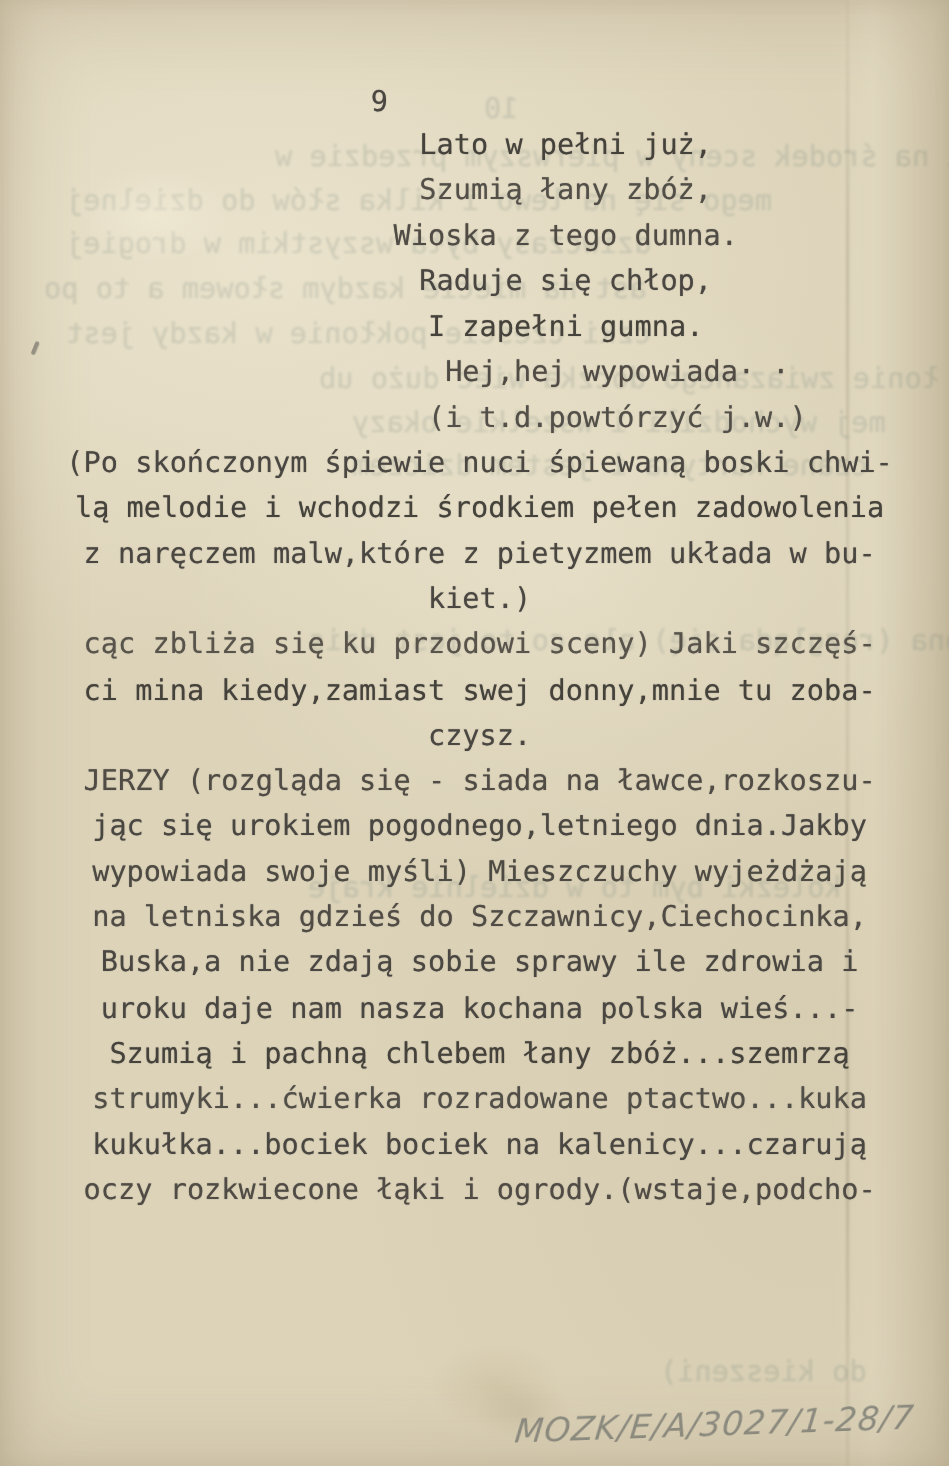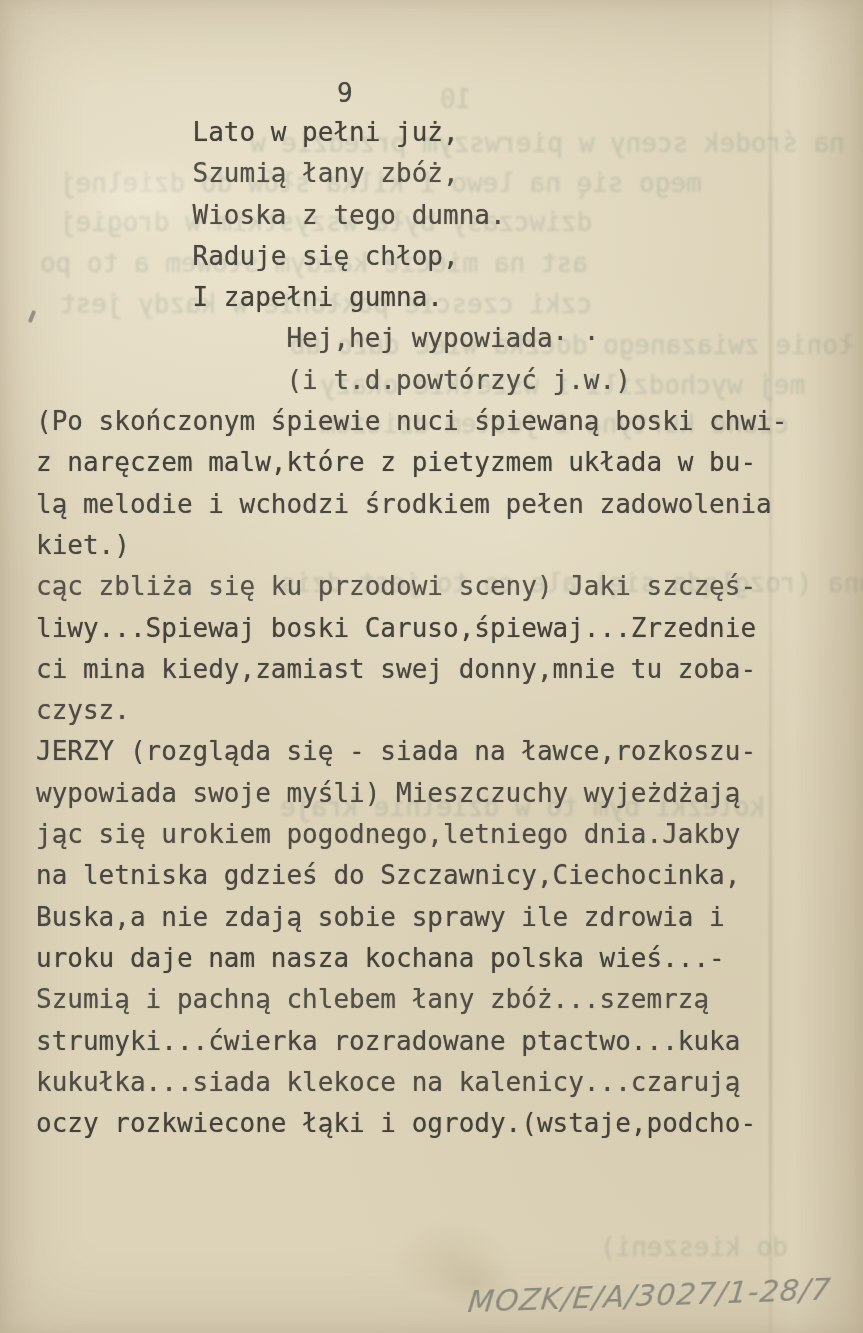--- a/index.html
+++ b/index.html
@@ -86,20 +86,21 @@
     width: 800px;
   }
   .typed-line {
     display: block;
     white-space: pre;
     font-size: 26px;
     line-height: 41.3px;
     letter-spacing: 0px;
     color: #4a4742;
     text-shadow: 0 0 1px rgba(62,59,52,0.55);
+    text-align: center;
   }
   
   .typed-line:nth-child(3n)   { color: #504c45; }
   .typed-line:nth-child(4n+1) { color: #45423c; }
   .typed-line:nth-child(5n+2) { opacity: 0.94; }
 
   .archive-ref {
     position: absolute;
     left: 468px; top: 1278px;
     font-family: "DejaVu Sans", sans-serif;
@@ -153,35 +154,34 @@
 
   <div class="typed-body">
       <div class="typed-line">          Lato w pełni już,</div>
       <div class="typed-line">          Szumią łany zbóż,</div>
       <div class="typed-line">          Wioska z tego dumna.</div>
       <div class="typed-line">          Raduje się chłop,</div>
       <div class="typed-line">          I zapełni gumna.</div>
       <div class="typed-line">                Hej,hej wypowiada· ·</div>
       <div class="typed-line">                (i t.d.powtórzyć j.w.)</div>
       <div class="typed-line">(Po skończonym śpiewie nuci śpiewaną boski chwi-</div>
+      <div class="typed-line">lą melodie i wchodzi środkiem pełen zadowolenia</div>
       <div class="typed-line">z naręczem malw,które z pietyzmem układa w bu-</div>
-      <div class="typed-line">lą melodie i wchodzi środkiem pełen zadowolenia</div>
       <div class="typed-line">kiet.)</div>
       <div class="typed-line">cąc zbliża się ku przodowi sceny) Jaki szczęś-</div>
-      <div class="typed-line">liwy...Spiewaj boski Caruso,śpiewaj...Zrzednie</div>
       <div class="typed-line">ci mina kiedy,zamiast swej donny,mnie tu zoba-</div>
       <div class="typed-line">czysz.</div>
       <div class="typed-line">JERZY (rozgląda się - siada na ławce,rozkoszu-</div>
+      <div class="typed-line">jąc się urokiem pogodnego,letniego dnia.Jakby</div>
       <div class="typed-line">wypowiada swoje myśli) Mieszczuchy wyjeżdżają</div>
-      <div class="typed-line">jąc się urokiem pogodnego,letniego dnia.Jakby</div>
       <div class="typed-line">na letniska gdzieś do Szczawnicy,Ciechocinka,</div>
       <div class="typed-line">Buska,a nie zdają sobie sprawy ile zdrowia i</div>
       <div class="typed-line">uroku daje nam nasza kochana polska wieś...-</div>
       <div class="typed-line">Szumią i pachną chlebem łany zbóż...szemrzą</div>
       <div class="typed-line">strumyki...ćwierka rozradowane ptactwo...kuka</div>
-      <div class="typed-line">kukułka...siada klekoce na kalenicy...czarują</div>
+      <div class="typed-line">kukułka...bociek bociek na kalenicy...czarują</div>
       <div class="typed-line">oczy rozkwiecone łąki i ogrody.(wstaje,podcho-</div>
     </div>
 
   <div class="archive-ref">MOZK/E/A/3027/1-28/7</div>
 
   <div class="vignette"></div>
 </div>
 
 </body></html>

